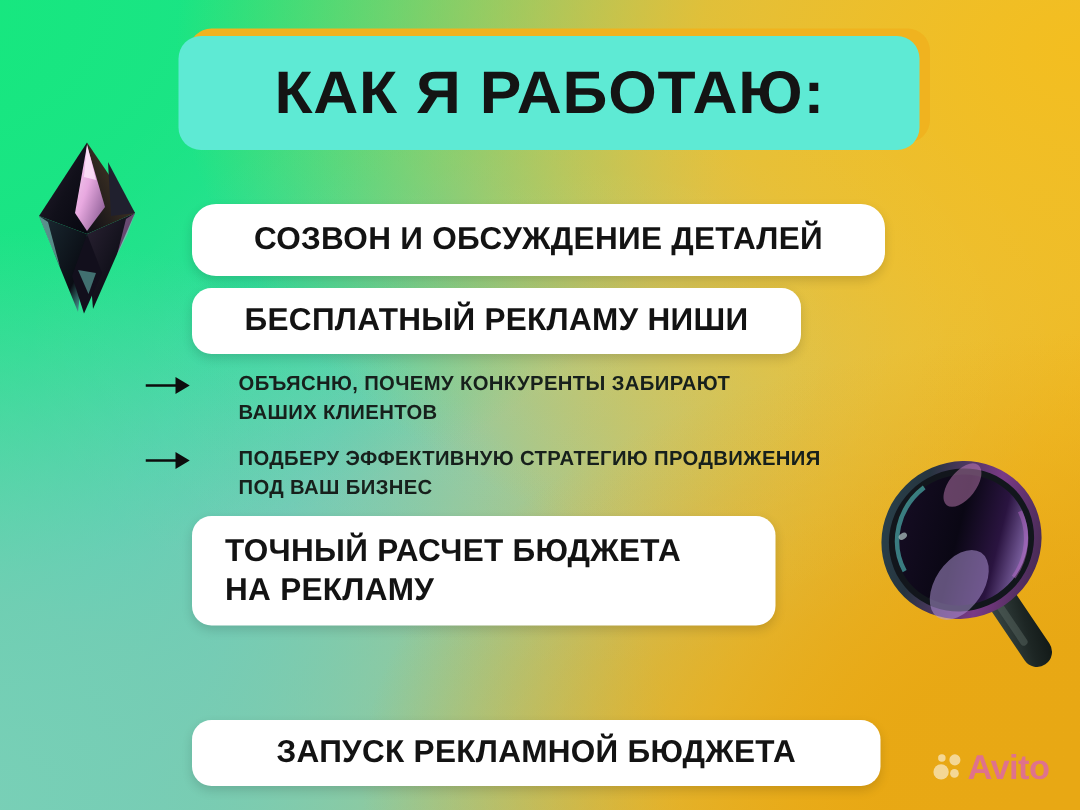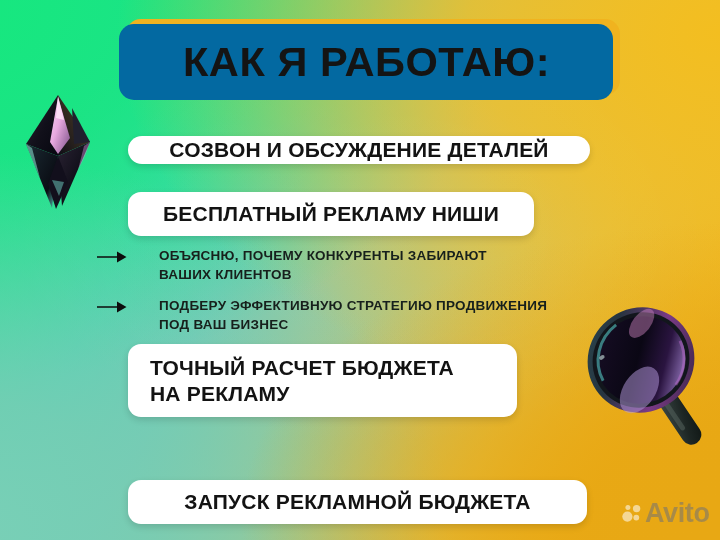--- a/index.html
+++ b/index.html
@@ -79,21 +79,21 @@
     height: 76px;
     background: #f0b31f;
     border-radius: 15px;
   }
   .title-card {
     position: absolute;
     left: 0;
     top: 0;
     width: 494px;
     height: 76px;
-    background: #0369a1;
+    background: #5eead4;
     border-radius: 15px;
     display: flex;
     align-items: center;
     justify-content: center;
   }
   .title-text {
     font-size: 40px;
     font-weight: 700;
     letter-spacing: 0.5px;
     color: #141414;
@@ -115,21 +115,21 @@
     font-size: 21px;
     font-weight: 700;
     color: #131313;
     letter-spacing: 0.2px;
     white-space: nowrap;
     line-height: 1.22;
   }
   .pill.center { align-items: center; }
   .pill.left   { align-items: flex-start; }
 
-  #pill-1 { left: 128px; top: 136px; width: 462px; height: 28px; border-radius: 16px; }
+  #pill-1 { left: 128px; top: 136px; width: 462px; height: 48px; border-radius: 16px; }
   #pill-2 { left: 128px; top: 192px; width: 406px; height: 44px; }
   #pill-3 { left: 128px; top: 344px; width: 389px; height: 73px; padding-left: 22px; box-sizing: border-box; }
   #pill-4 { left: 128px; top: 480px; width: 459px; height: 44px; }
 
   
   .bullet {
     position: absolute;
     display: flex;
     align-items: flex-start;
   }
@@ -157,23 +157,23 @@
   .avito {
     position: absolute;
     left: 622px;
     top: 500px;
     display: flex;
     align-items: center;
     opacity: 0.55;
   }
   .avito-mark { width: 19px; height: 19px; margin-right: 4px; }
   .avito-word {
-    font-size: 27px;
+    font-size: 23px;
     font-weight: 700;
-    color: #737373;
+    color: #d946ef;
     letter-spacing: -0.4px;
     line-height: 1;
   }
 </style>
 </head>
 <body>
 
 <div class="poster">
 
   <div class="bg"></div>

